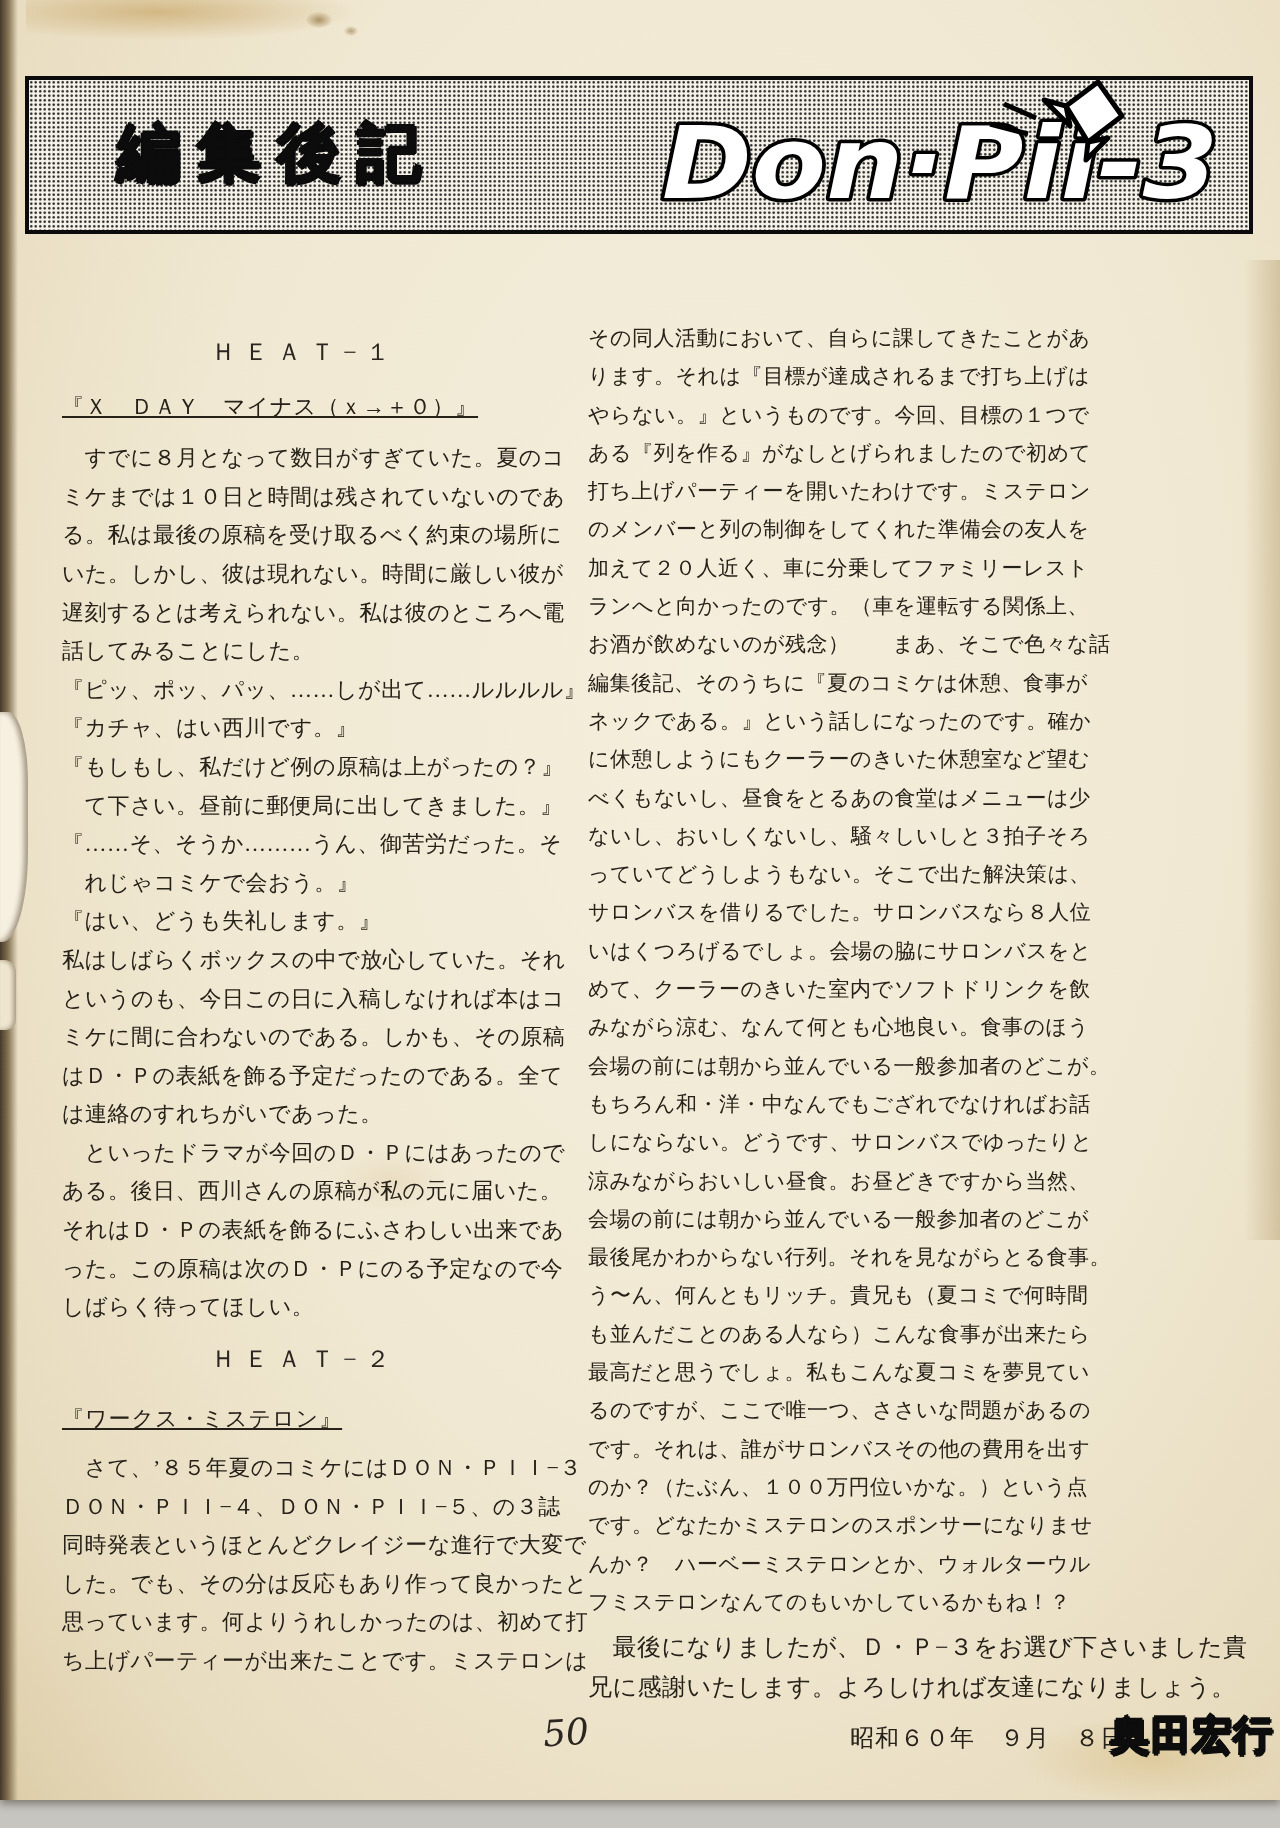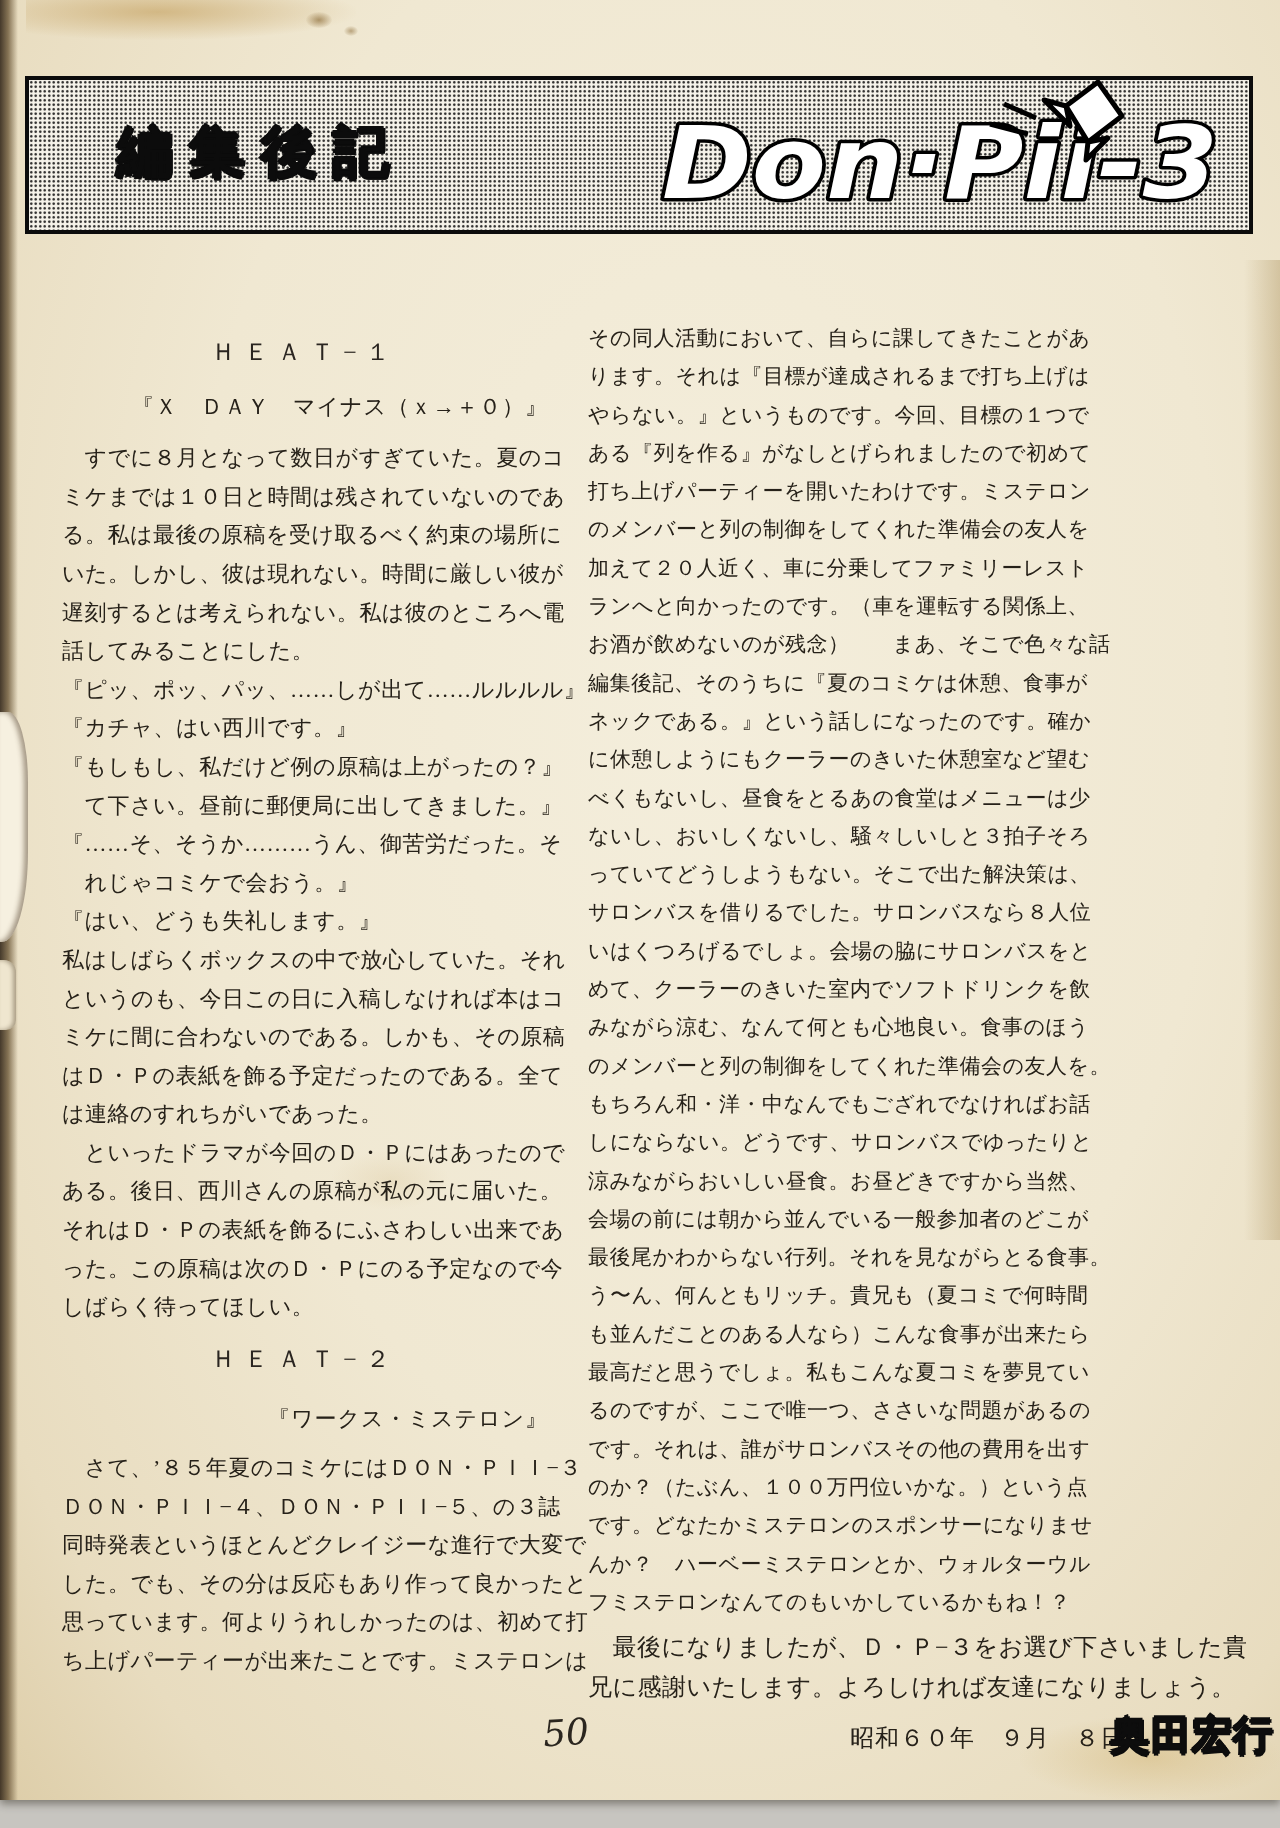--- a/index.html
+++ b/index.html
@@ -38,35 +38,35 @@
   .band{
     position:absolute;left:25px;top:76px;width:1228px;height:158px;box-sizing:border-box;
     border:4px solid #0b0b0b;
     background-color:#f6f3ea;
     background-image:radial-gradient(circle, rgba(25,25,25,.92) 1px, rgba(25,25,25,0) 1.45px);
     background-size:4.5px 4.5px;
   }
   .band-title{
     position:absolute;left:88px;top:50%;transform:translateY(-52%);
     font-family:"Liberation Sans","DejaVu Sans",sans-serif;
-    font-weight:900;font-size:56px;letter-spacing:16px;color:#0c0c0c;
+    font-weight:900;font-size:64px;letter-spacing:16px;color:#0c0c0c;
     text-shadow:2px 0 #0c0c0c,-2px 0 #0c0c0c,0 2px #0c0c0c,0 -2px #0c0c0c,1.5px 1.5px #0c0c0c;
     white-space:nowrap;
   }
   .logo-wrap{position:absolute;right:14px;top:50%;transform:translateY(-50%);width:575px;height:150px;}
 
   
   .col{position:absolute;color:#231f1a;}
   .col-left{left:62px;top:333px;width:486px;}
   .col-right{left:588px;top:319px;width:500px;}
   .heading{height:38.6px;line-height:38.6px;text-align:center;font-size:24px;letter-spacing:9px;
     margin:0 0 12px;white-space:nowrap;font-weight:normal;color:#2a2520;}
   .heading.h2{margin:13px 0 22px;}
-  .subtitle{height:38.6px;line-height:38.6px;text-align:right;font-size:22px;letter-spacing:1px;
-    margin:16px 0 13px;white-space:nowrap;color:#262119;}
+  .subtitle{height:38.6px;line-height:38.6px;text-align:left;font-size:22px;letter-spacing:1px;
+    margin:16px 0 13px;white-space:nowrap;color:#262119;text-decoration:underline;}
   .subtitle.s2{margin-bottom:10px;}
   .lines .text-line{height:38.6px;line-height:38.6px;font-size:22px;letter-spacing:.5px;
     white-space:nowrap;color:#262119;}
   .col-right .lines .text-line{height:38.3px;line-height:38.3px;font-size:21px;}
   .col-right .closing{margin-top:6px;width:700px;}
   .col-right .closing .text-line{height:40px;line-height:40px;font-size:24px;letter-spacing:.5px;}
 
   
   .pageno{position:absolute;left:543px;top:1712px;font-size:36px;font-style:italic;
     font-family:"DejaVu Serif",serif;color:#2b261f;transform:rotate(-4deg);}
@@ -160,21 +160,21 @@
         <div class="text-line">編集後記、そのうちに『夏のコミケは休憩、食事が</div>
         <div class="text-line">ネックである。』という話しになったのです。確か</div>
         <div class="text-line">に休憩しようにもクーラーのきいた休憩室など望む</div>
         <div class="text-line">べくもないし、昼食をとるあの食堂はメニューは少</div>
         <div class="text-line">ないし、おいしくないし、騒々しいしと３拍子そろ</div>
         <div class="text-line">っていてどうしようもない。そこで出た解決策は、</div>
         <div class="text-line">サロンバスを借りるでした。サロンバスなら８人位</div>
         <div class="text-line">いはくつろげるでしょ。会場の脇にサロンバスをと</div>
         <div class="text-line">めて、クーラーのきいた室内でソフトドリンクを飲</div>
         <div class="text-line">みながら涼む、なんて何とも心地良い。食事のほう</div>
-        <div class="text-line">のメンバーと列の制御をしてくれた準備会の友人を。</div>
+        <div class="text-line">会場の前には朝から並んでいる一般参加者のどこが。</div>
         <div class="text-line">もちろん和・洋・中なんでもござれでなければお話</div>
         <div class="text-line">しにならない。どうです、サロンバスでゆったりと</div>
         <div class="text-line">涼みながらおいしい昼食。お昼どきですから当然、</div>
         <div class="text-line">会場の前には朝から並んでいる一般参加者のどこが</div>
         <div class="text-line">最後尾かわからない行列。それを見ながらとる食事。</div>
         <div class="text-line">う〜ん、何んともリッチ。貴兄も（夏コミで何時間</div>
         <div class="text-line">も並んだことのある人なら）こんな食事が出来たら</div>
         <div class="text-line">最高だと思うでしょ。私もこんな夏コミを夢見てい</div>
         <div class="text-line">るのですが、ここで唯一つ、ささいな問題があるの</div>
         <div class="text-line">です。それは、誰がサロンバスその他の費用を出す</div>

